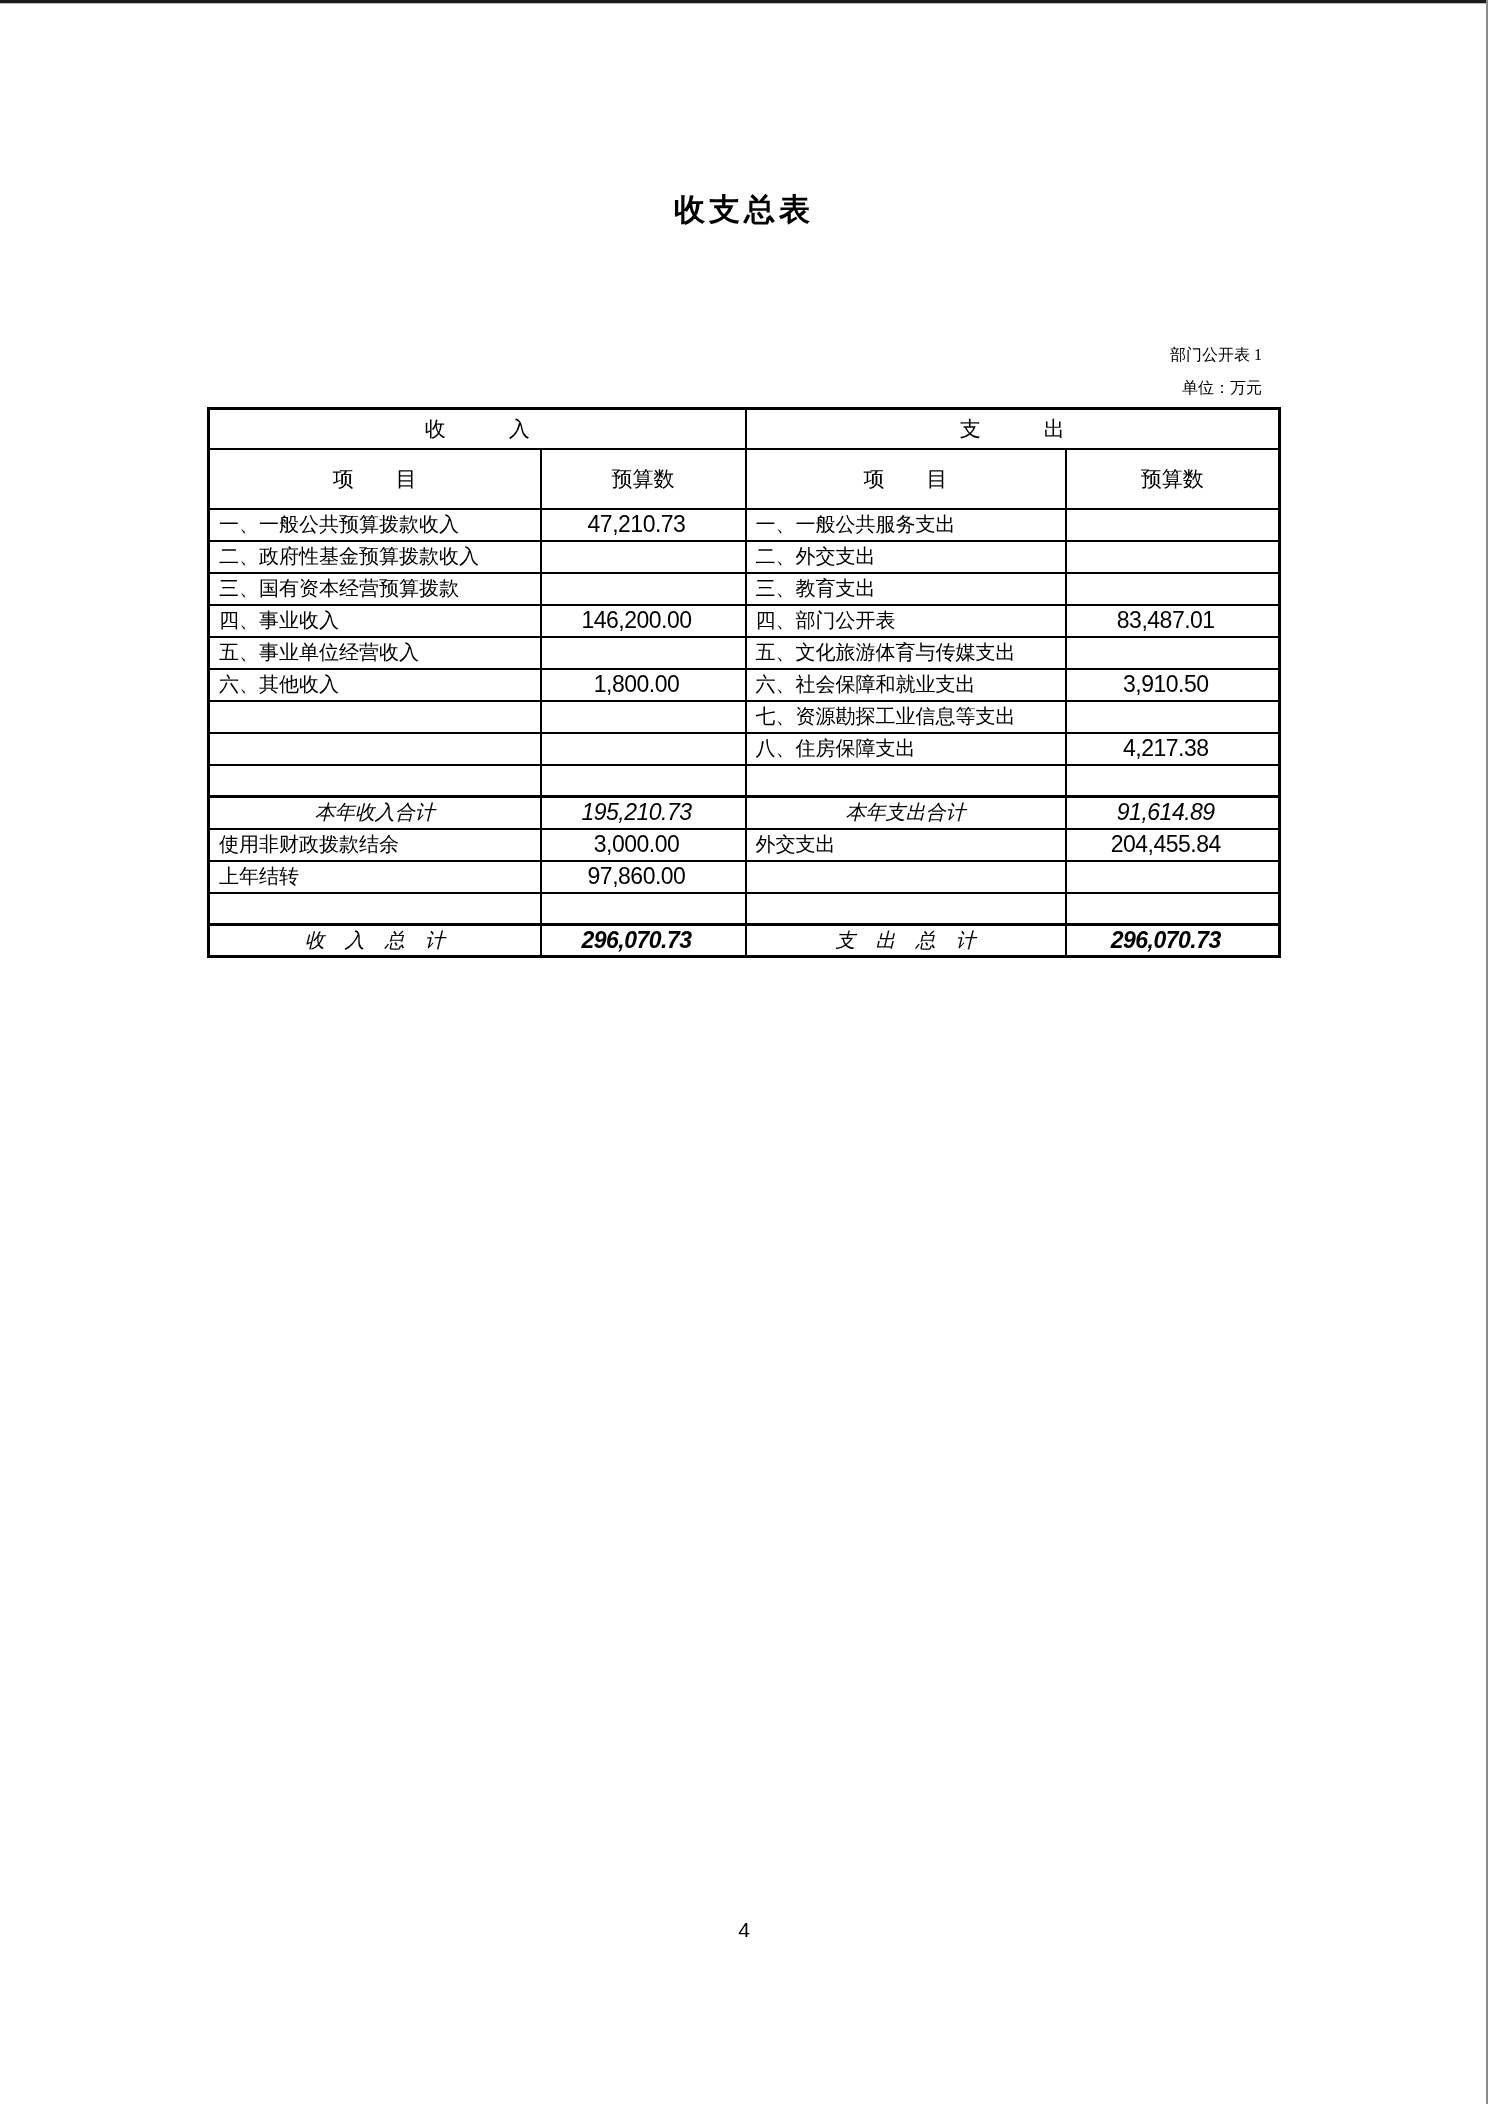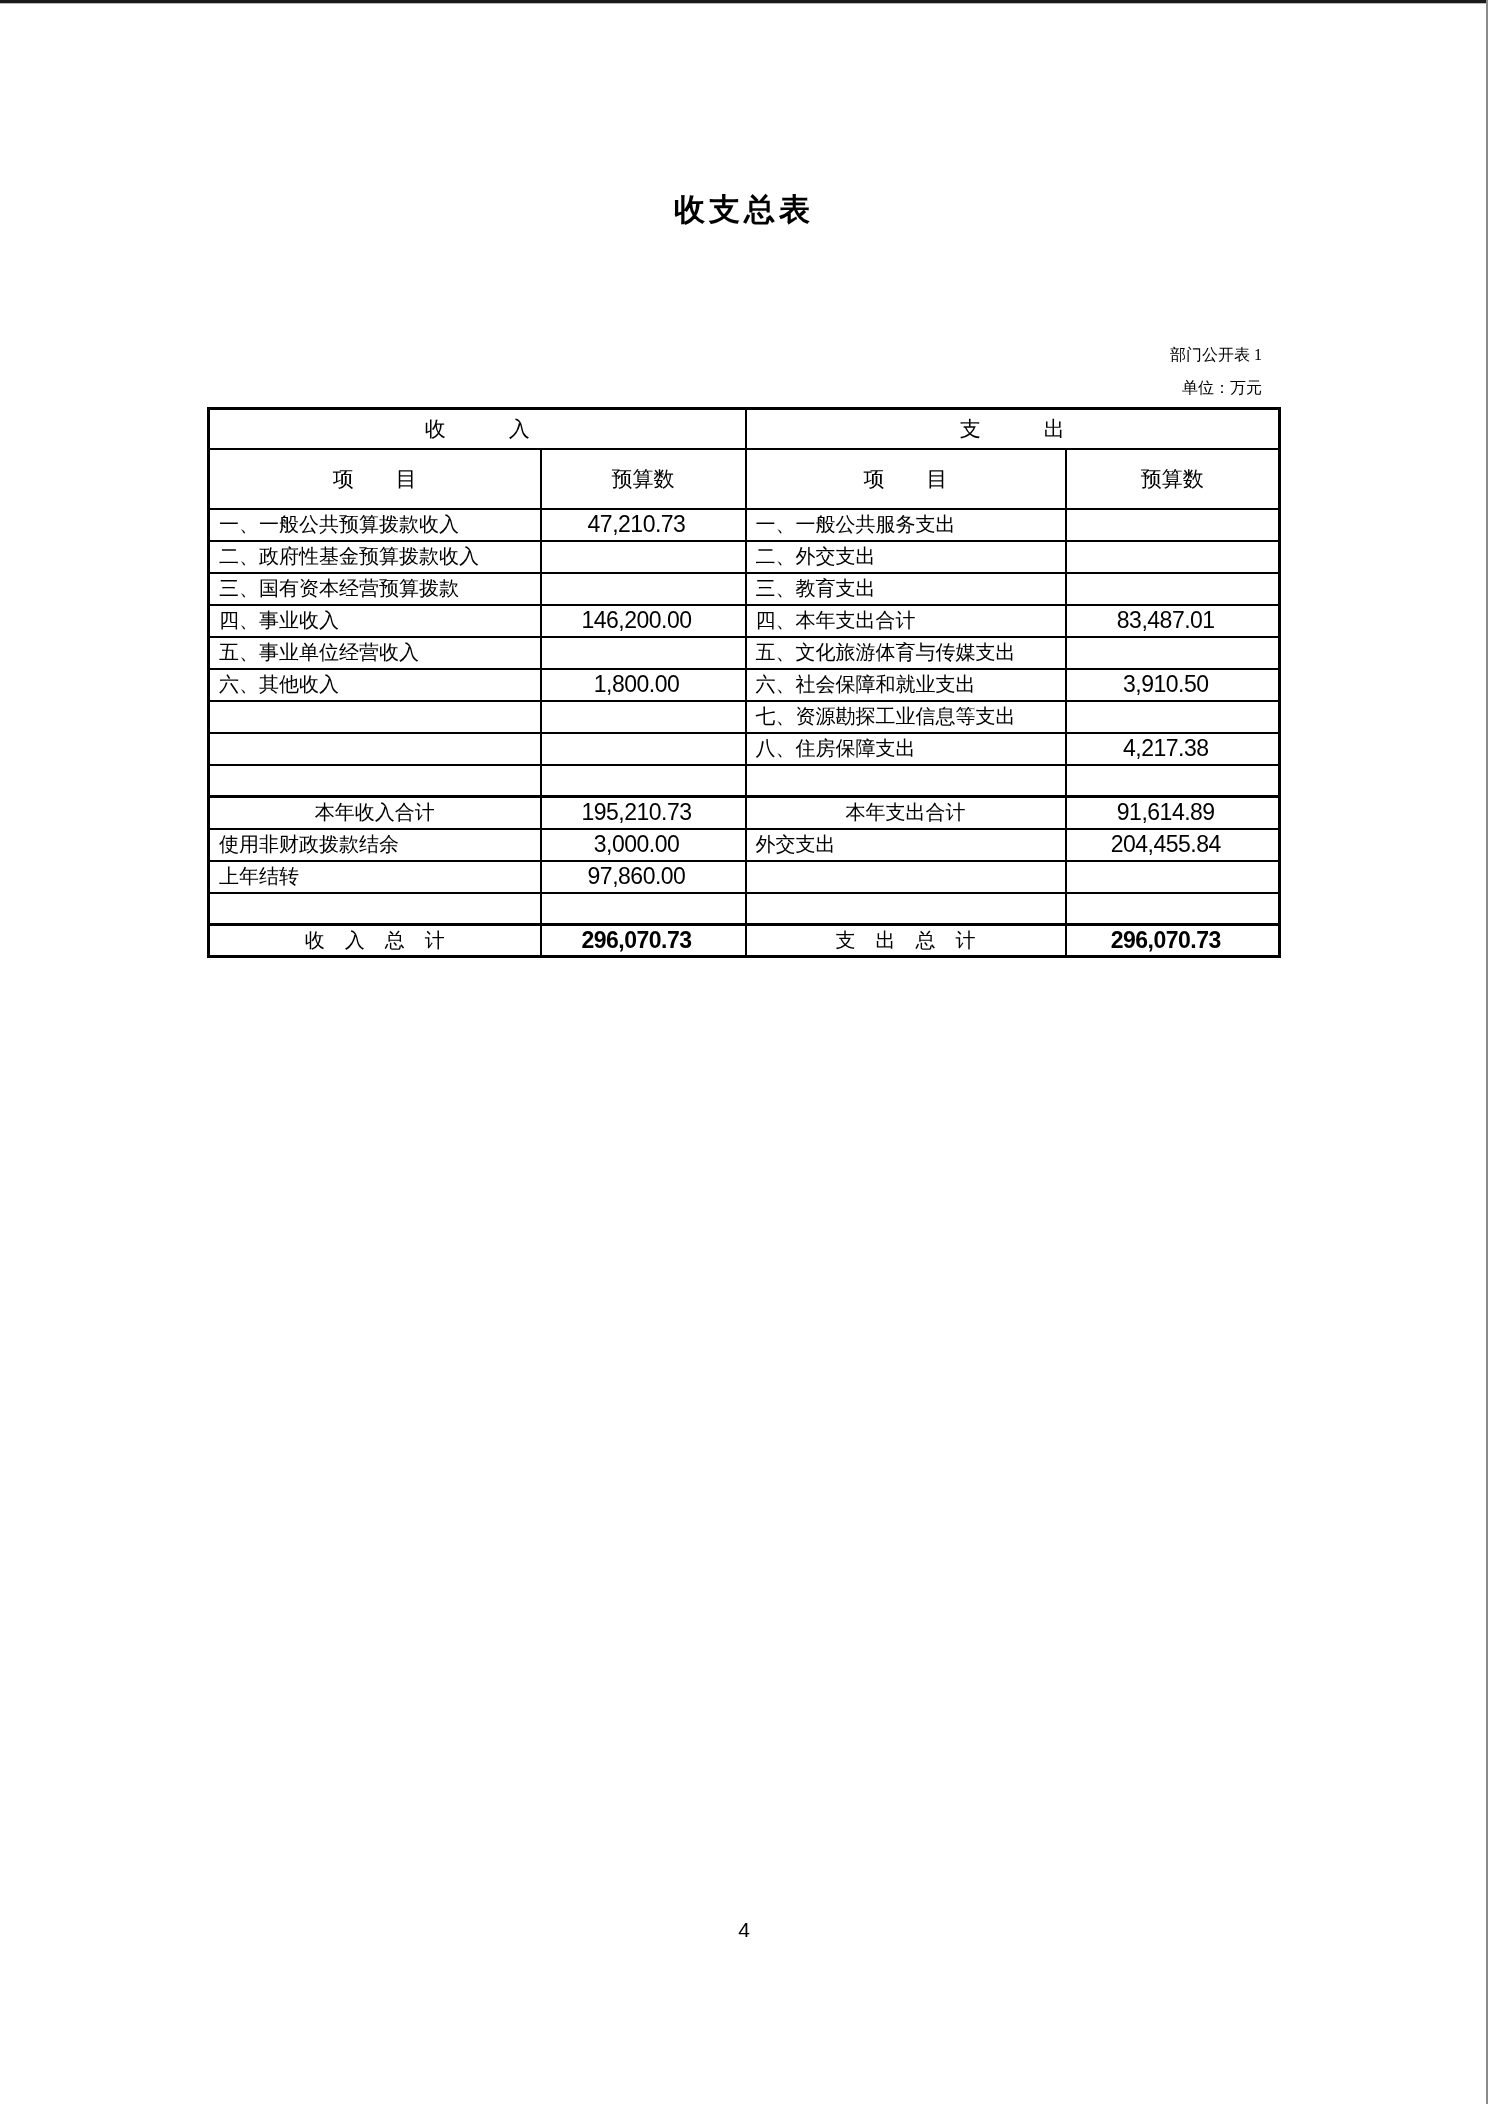--- a/index.html
+++ b/index.html
@@ -48,21 +48,21 @@
   tr.row-h2 { height: 60px; }
   tr.row    { height: 32px; }
   td.hdr  { text-align: center; font-size: 21px; }
   td.item { text-align: left; padding-left: 9px; }
   td.num  {
     text-align: center; padding-right: 13px;
     font-family: "Liberation Sans", "DejaVu Sans", sans-serif;
     font-size: 23px; letter-spacing: -0.5px; border-radius: 21px;
   }
   td.center { text-align: center; padding: 0; }
-  tr.sep td { border-top-width: 3px; }
+  tr.sep td { border-top-width: 3px; font-style: italic; }
   .bold { font-weight: bold; }
   .page-num {
     position: absolute; top: 1918px; left: 0; width: 100%;
     text-align: center; font-size: 21px;
     font-family: "Liberation Sans", "DejaVu Sans", sans-serif;
   }
 </style>
 </head>
 <body>
 
@@ -109,21 +109,21 @@
     </tr>
     <tr class="row">
       <td class="item">三、国有资本经营预算拨款</td>
       <td class="num"></td>
       <td class="item">三、教育支出</td>
       <td class="num"></td>
     </tr>
     <tr class="row">
       <td class="item">四、事业收入</td>
       <td class="num">146,200.00</td>
-      <td class="item">四、本年支出合计</td>
+      <td class="item">四、部门公开表</td>
       <td class="num">83,487.01</td>
     </tr>
     <tr class="row">
       <td class="item">五、事业单位经营收入</td>
       <td class="num"></td>
       <td class="item">五、文化旅游体育与传媒支出</td>
       <td class="num"></td>
     </tr>
     <tr class="row">
       <td class="item">六、其他收入</td>

